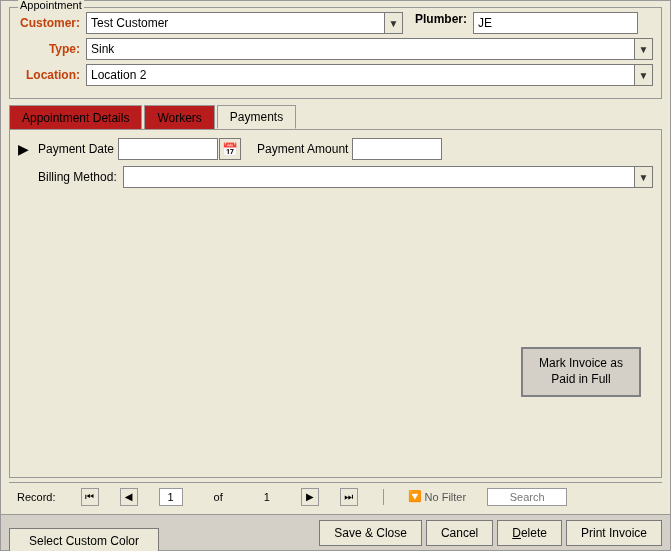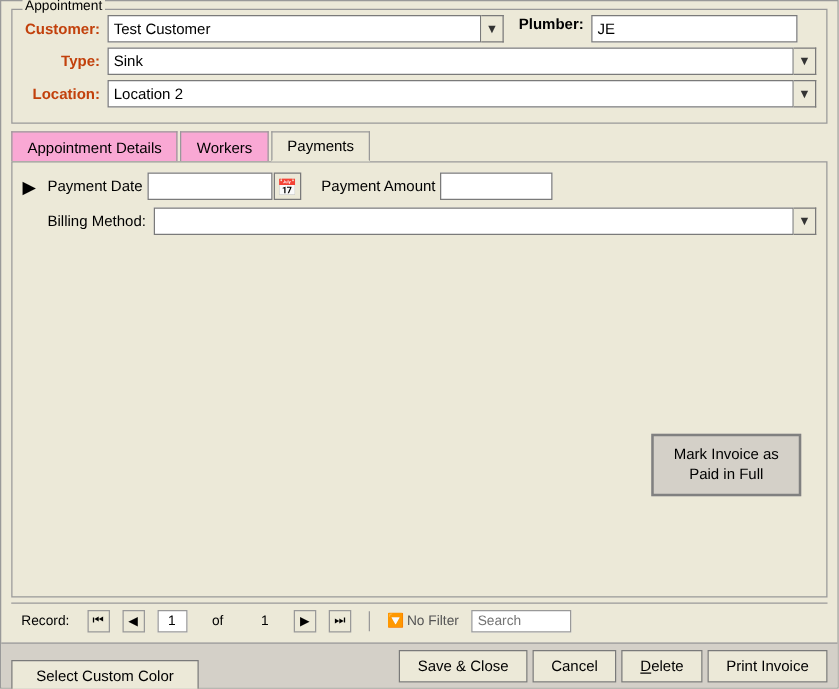--- a/index.html
+++ b/index.html
@@ -97,21 +97,21 @@
     
     .tab-bar {
       display: flex;
       margin: 2px 8px 0 8px;
       align-items: flex-end;
     }
     .tab {
       padding: 3px 12px;
       border: 1px solid #999;
       border-bottom: none;
-      background: #f9a8d4;
+      background: #b91c1c;
       cursor: pointer;
       font-size: 12px;
       margin-right: 2px;
       height: 24px;
       display: flex;
       align-items: center;
     }
     .tab.active {
       background: #ece9d8;
       border-bottom: 1px solid #ece9d8;
@@ -210,21 +210,21 @@
     }
 
     
     .record-nav {
       display: flex;
       align-items: center;
       border-top: 1px solid #999;
       padding: 4px 8px;
       background: #ece9d8;
       margin: 0 8px 4px 8px;
-      gap: 10px;
+      gap: 21px;
       height: 28px;
     }
     .nav-label {
       font-size: 11px;
       margin-right: 4px;
     }
     .nav-btn {
       width: 18px;
       height: 18px;
       background: #ece9d8;
@@ -261,20 +261,21 @@
       cursor: pointer;
       color: #555;
     }
     .search-input {
       width: 80px;
       height: 18px;
       border: 1px solid #999;
       padding: 0 4px;
       font-size: 11px;
       background: #fff;
+      text-align: center;
     }
 
     
     .footer {
       display: flex;
       background: #d4d0c8;
       border-top: 1px solid #999;
       padding: 4px 8px;
       gap: 4px;
       height: 36px;

